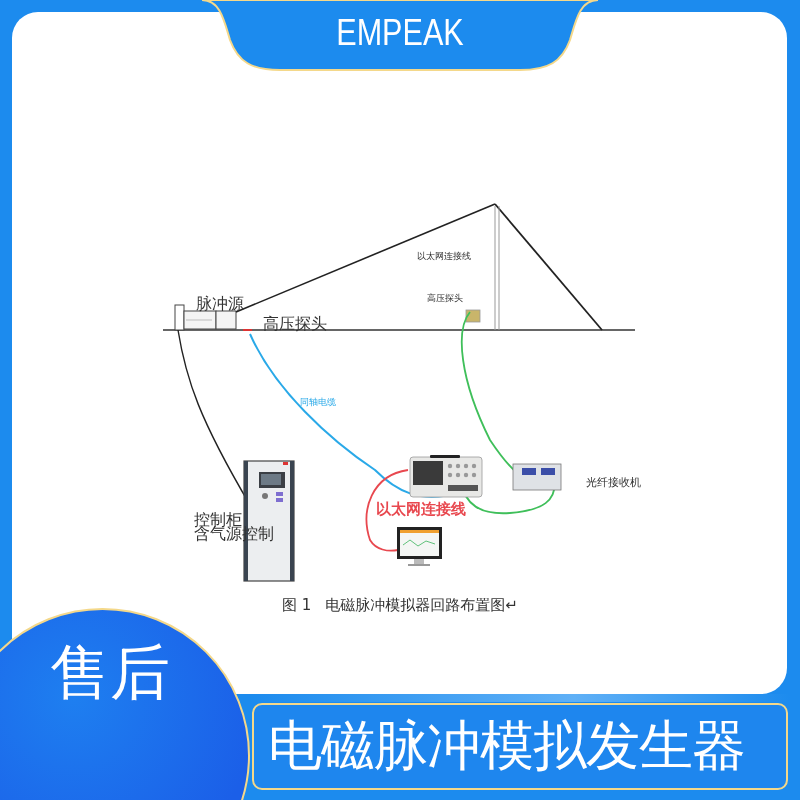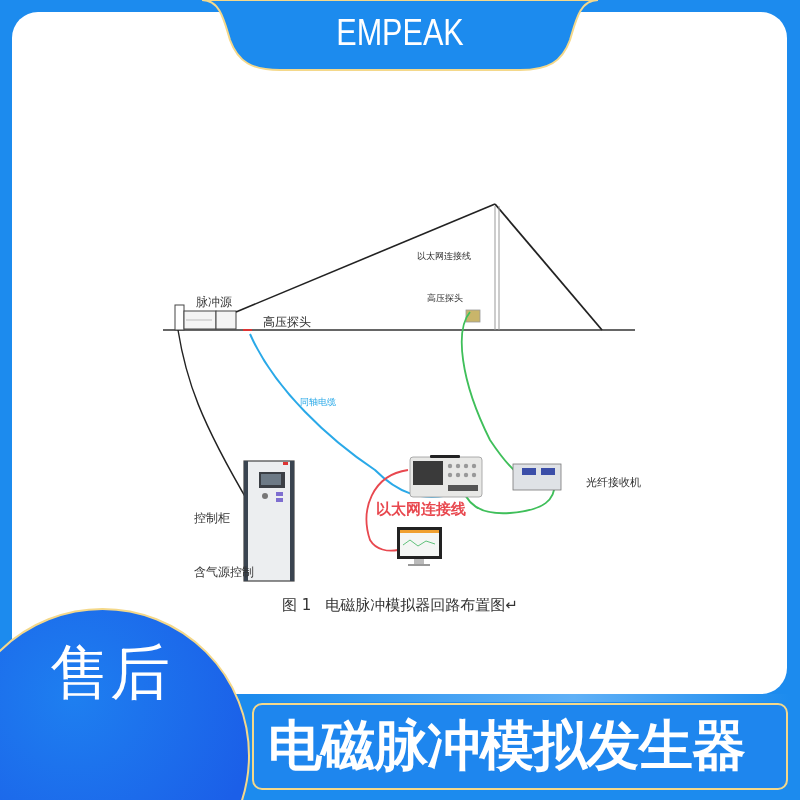--- a/index.html
+++ b/index.html
@@ -2,27 +2,27 @@
 <html><head>
 <meta charset="utf-8">
 <style>
   html,body{margin:0;padding:0;}
   body{width:800px;height:800px;overflow:hidden;background:#1c8bee;position:relative;font-family:"DejaVu Sans",sans-serif;}
   .panel{position:absolute;left:12px;top:12px;width:775px;height:682px;background:#fff;border-radius:26px;}
   .header-tab{position:absolute;left:200px;top:0;width:400px;height:72px;}
   .header-tab svg{position:absolute;left:0;top:0;}
   .brand{position:absolute;left:0;top:12px;width:400px;text-align:center;color:#fff;font-family:"Liberation Sans",sans-serif;font-size:36px;letter-spacing:0px;transform:scaleX(0.85);}
   .diagram{position:absolute;left:0;top:0;width:800px;height:800px;}
-  .lbl{position:absolute;font-size:12px;color:#333;white-space:nowrap;font-family:"DejaVu Sans",sans-serif;}
+  .lbl{position:absolute;font-size:16px;color:#333;white-space:nowrap;font-family:"DejaVu Sans",sans-serif;}
   .caption{position:absolute;left:282px;top:596px;font-size:15px;color:#333;font-family:"DejaVu Sans",sans-serif;white-space:nowrap;}
   .caption .num{margin-right:14px;}
   .badge{position:absolute;left:-45px;top:608px;width:295px;height:295px;border-radius:50%;background:radial-gradient(circle at 40% 30%,#1e7ff0,#1b5fe8 70%);border:2px solid #f4d88a;box-sizing:border-box;}
   .badge-text{position:absolute;left:50px;top:636px;color:#fff;font-size:60px;line-height:72px;font-family:"DejaVu Sans",sans-serif;}
   .product-box{position:absolute;left:252px;top:703px;width:536px;height:87px;background:#1e86ee;border:2px solid #f4d88a;border-radius:10px;box-sizing:border-box;}
-  .product-title{position:absolute;left:268px;top:712px;color:#fff;font-size:54px;line-height:68px;font-family:"DejaVu Sans",sans-serif;white-space:nowrap;letter-spacing:-1px;font-weight:bold;}
+  .product-title{position:absolute;left:268px;top:712px;color:#fff;font-size:54px;line-height:68px;font-family:"DejaVu Sans",sans-serif;white-space:nowrap;letter-spacing:-1px;}
   .glow{position:absolute;left:250px;top:694px;width:540px;height:8px;background:linear-gradient(90deg,#1c8bee,#7cc0fa 60%,#1c8bee);opacity:0.7;}
 </style>
 </head>
 <body>
 
 <div class="panel"></div>
 
 <div class="header-tab">
   <svg width="400" height="72" viewBox="0 0 400 72">
     <path d="M2,0 C20,0 24,20 30,40 C38,62 52,70 80,70 L320,70 C348,70 362,62 370,40 C376,20 380,0 398,0 Z" fill="#1c8bee" stroke="#f4d88a" stroke-width="2"></path>
@@ -101,21 +101,21 @@
     <rect x="408" y="564" width="22" height="2" fill="#999"></rect>
   </g>
 </svg>
 
 <div class="lbl" style="left:196px;top:294px;">脉冲源</div>
 <div class="lbl" style="left:263px;top:314px;">高压探头</div>
 <div class="lbl" style="left:417px;top:250px;font-size:9px;">以太网连接线</div>
 <div class="lbl" style="left:427px;top:292px;font-size:9px;">高压探头</div>
 <div class="lbl" style="left:300px;top:396px;color:#2aa9e8;font-size:9px;">同轴电缆</div>
 <div class="lbl" style="left:194px;top:510px;text-align:center;">控制柜</div>
-<div class="lbl" style="left:194px;top:524px;margin-top:40px;">含气源控制</div>
+<div class="lbl" style="left:194px;top:524px;">含气源控制</div>
 <div class="lbl" style="left:376px;top:500px;color:#e8484f;font-size:15px;font-weight:bold;">以太网连接线</div>
 <div class="lbl" style="left:586px;top:475px;font-size:11px;">光纤接收机</div>
 
 <div class="caption">
   <span class="num">图 1</span><span>电磁脉冲模拟器回路布置图↵</span>
 </div>
 
 <div class="glow"></div>
 <div class="product-box"></div>
 <div class="product-title">电磁脉冲模拟发生器</div>

